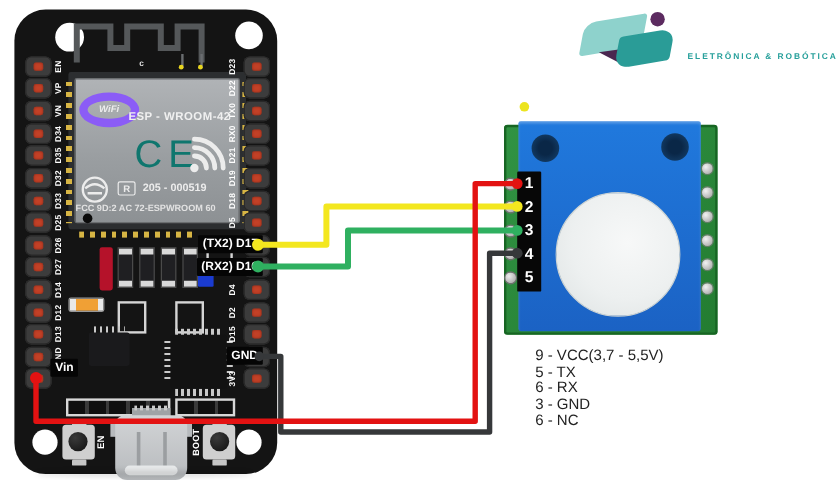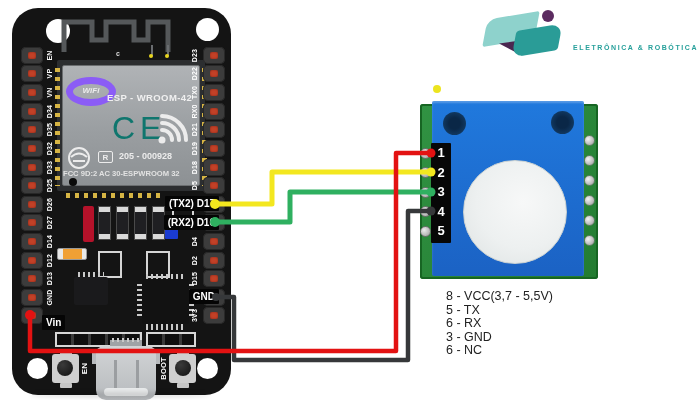--- a/index.html
+++ b/index.html
@@ -123,22 +123,22 @@
       <path d="M12 15 A17 17 0 0 1 29 32"></path>
       <path d="M12 8  A24 24 0 0 1 36 32"></path>
     </g>
     <circle cx="12" cy="32" r="3.5" fill="#ececec"></circle>
   </svg>
   <svg class="abs" style="left:67px;top:146px;" width="24" height="24">
     <circle cx="12" cy="12" r="10" fill="none" stroke="#ececec" stroke-width="2"></circle>
     <path d="M4 11 q8 -7 16 0 M6 15 h12" fill="none" stroke="#ececec" stroke-width="2"></path>
   </svg>
   <div class="abs r-box">R</div>
-  <div class="abs mod-serial">205 - 000928</div>
-  <div class="abs mod-fcc">FCC 9D:2 AC 30-ESPWROOM 32</div>
+  <div class="abs mod-serial">205 - 000519</div>
+  <div class="abs mod-fcc">FCC 9D:2 AC 72-ESPWROOM 60</div>
   <div class="abs mod-dot"></div>
 
   <div class="abs" style="left:83px;top:206px;width:11px;height:36px;background:#b5122a;border-radius:2px;"></div>
   <div class="cap" style="left:98px;top:206px;"></div>
   <div class="cap" style="left:116px;top:206px;"></div>
   <div class="cap" style="left:134px;top:206px;"></div>
   <div class="cap" style="left:152px;top:206px;"></div>
   <div class="abs" style="left:165px;top:229px;width:13px;height:10px;background:#1a3bd0;border-radius:1px;"></div>
   <div class="abs frame-chip" style="left:172px;top:206px;width:22px;height:16px;"></div>
   <div class="abs" style="left:57px;top:248px;width:30px;height:12px;border:1px solid #999;border-radius:2px;box-sizing:border-box;background:linear-gradient(90deg,#e9e9e9 0 5px,#f0a035 5px 24px,#e9e9e9 24px);"></div>
@@ -228,21 +228,21 @@
         <div class="pin-dot"></div>
       </div>
       <div class="pin-label-v" style="left: 32px; top: 274.24px;">D13</div>
       <div class="pin-block" style="left: 21px; top: 288.86px;">
         <div class="pin-dot"></div>
       </div>
       <div class="pin-label-v" style="left: 32px; top: 292.86px;">GND</div>
       <div class="pin-block" style="left: 21px; top: 307.48px;">
         <div class="pin-dot"></div>
       </div>
-      <div class="pin-label-box" style="left: 42px; top: 315px;">Vin</div>
+      <div class="pin-label-box" style="left: 42px; top: 299px;">Vin</div>
       <div class="pin-block" style="left: 203px; top: 46.8px;">
         <div class="pin-dot"></div>
       </div>
       <div class="pin-label-v" style="left: 177px; top: 50.8px;">D23</div>
       <div class="pin-block" style="left: 203px; top: 65.42px;">
         <div class="pin-dot"></div>
       </div>
       <div class="pin-label-v" style="left: 177px; top: 69.42px;">D22</div>
       <div class="pin-block" style="left: 203px; top: 84.04px;">
         <div class="pin-dot"></div>
@@ -337,21 +337,21 @@
     <circle cx="431" cy="211" r="4.5" fill="#36383a"></circle>
     <circle cx="215" cy="204" r="5" fill="#f3e71f"></circle>
     <circle cx="431" cy="172" r="4.5" fill="#f3e71f"></circle>
     <circle cx="215" cy="222" r="5" fill="#2fb060"></circle>
     <circle cx="431" cy="192" r="4.5" fill="#2fb060"></circle>
     <circle cx="30" cy="315" r="5" fill="#e31212"></circle>
     <circle cx="431" cy="153" r="4.5" fill="#e31212"></circle>
   </svg>
 
   <div id="legend" class="abs">
-      <div class="legend-line">8 - VCC(3,7 - 5,5V)</div>
+      <div class="legend-line">9 - VCC(3,7 - 5,5V)</div>
       <div class="legend-line">5 - TX</div>
       <div class="legend-line">6 - RX</div>
       <div class="legend-line">3 - GND</div>
       <div class="legend-line">6 - NC</div>
     </div>
 
   <div class="abs logo-leaf1"></div>
   <div class="abs logo-tri"></div>
   <div class="abs logo-leaf2"></div>
   <div class="abs logo-dot"></div>

